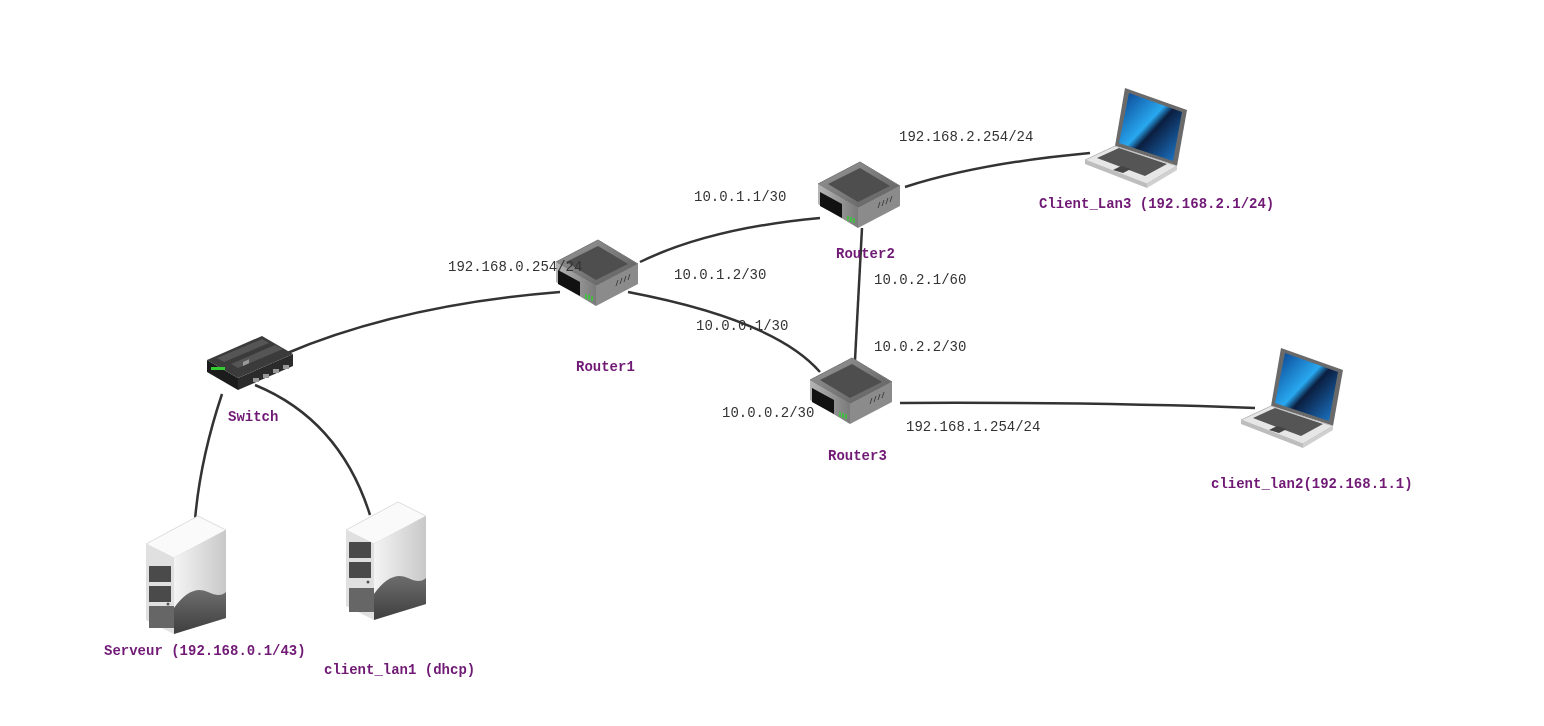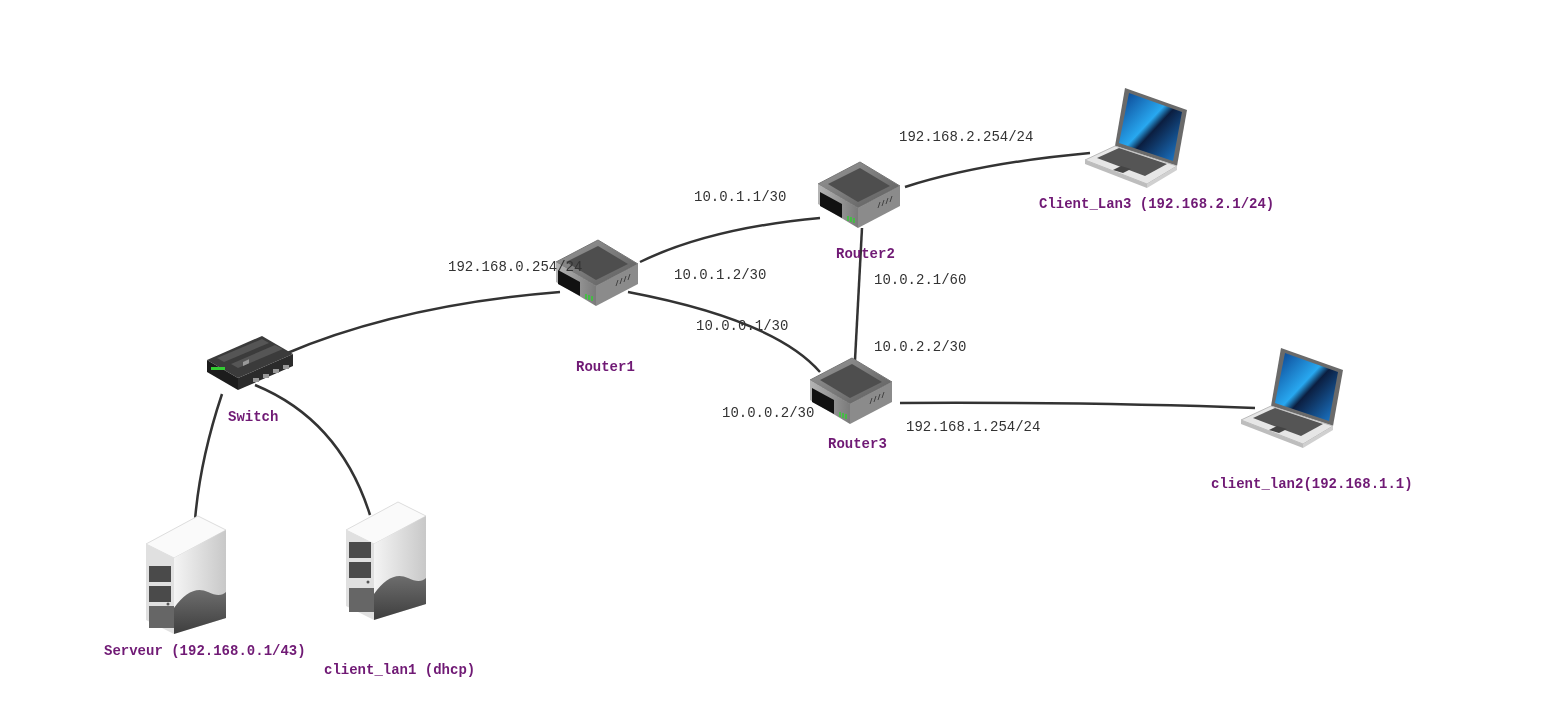--- a/index.html
+++ b/index.html
@@ -164,21 +164,21 @@
     <rect x="3" y="60" width="22" height="16" fill="#4a4a4a"></rect>
     <path d="M 28 118 L 28 92 Q 45 68 62 76 Q 74 82 80 76 L 80 102 Z" fill="url(#srvBase)"></path>
     <rect x="3" y="86" width="25" height="24" fill="#666"></rect>
     <circle cx="22" cy="80" r="1.5" fill="#555"></circle>
   </g>
 </svg>
 
 <div class="lbl node-lbl" style="left:228px;top:409px;">Switch</div>
 <div class="lbl node-lbl" style="left:576px;top:319px;margin-top:40px;">Router1</div>
 <div class="lbl node-lbl" style="left:836px;top:246px;">Router2</div>
-<div class="lbl node-lbl" style="left:828px;top:436px;">Router3</div>
+<div class="lbl node-lbl" style="left:828px;top:448px;">Router3</div>
 <div class="lbl node-lbl" style="left:1039px;top:196px;">Client_Lan3 (192.168.2.1/24)</div>
 <div class="lbl node-lbl" style="left:1211px;top:476px;">client_lan2(192.168.1.1)</div>
 <div class="lbl node-lbl" style="left:104px;top:643px;">Serveur (192.168.0.1/43)</div>
 <div class="lbl node-lbl" style="left:324px;top:627px;margin-top:35px;">client_lan1 (dhcp)</div>
 
 <div class="lbl" style="left:448px;top:259px;">192.168.0.254/24</div>
 <div class="lbl" style="left:674px;top:259px;margin-top:8px;">10.0.1.2/30</div>
 <div class="lbl" style="left:694px;top:189px;">10.0.1.1/30</div>
 <div class="lbl" style="left:648px;top:318px;margin-left:48px;">10.0.0.1/30</div>
 <div class="lbl" style="left:722px;top:369px;margin-top:36px;">10.0.0.2/30</div>

